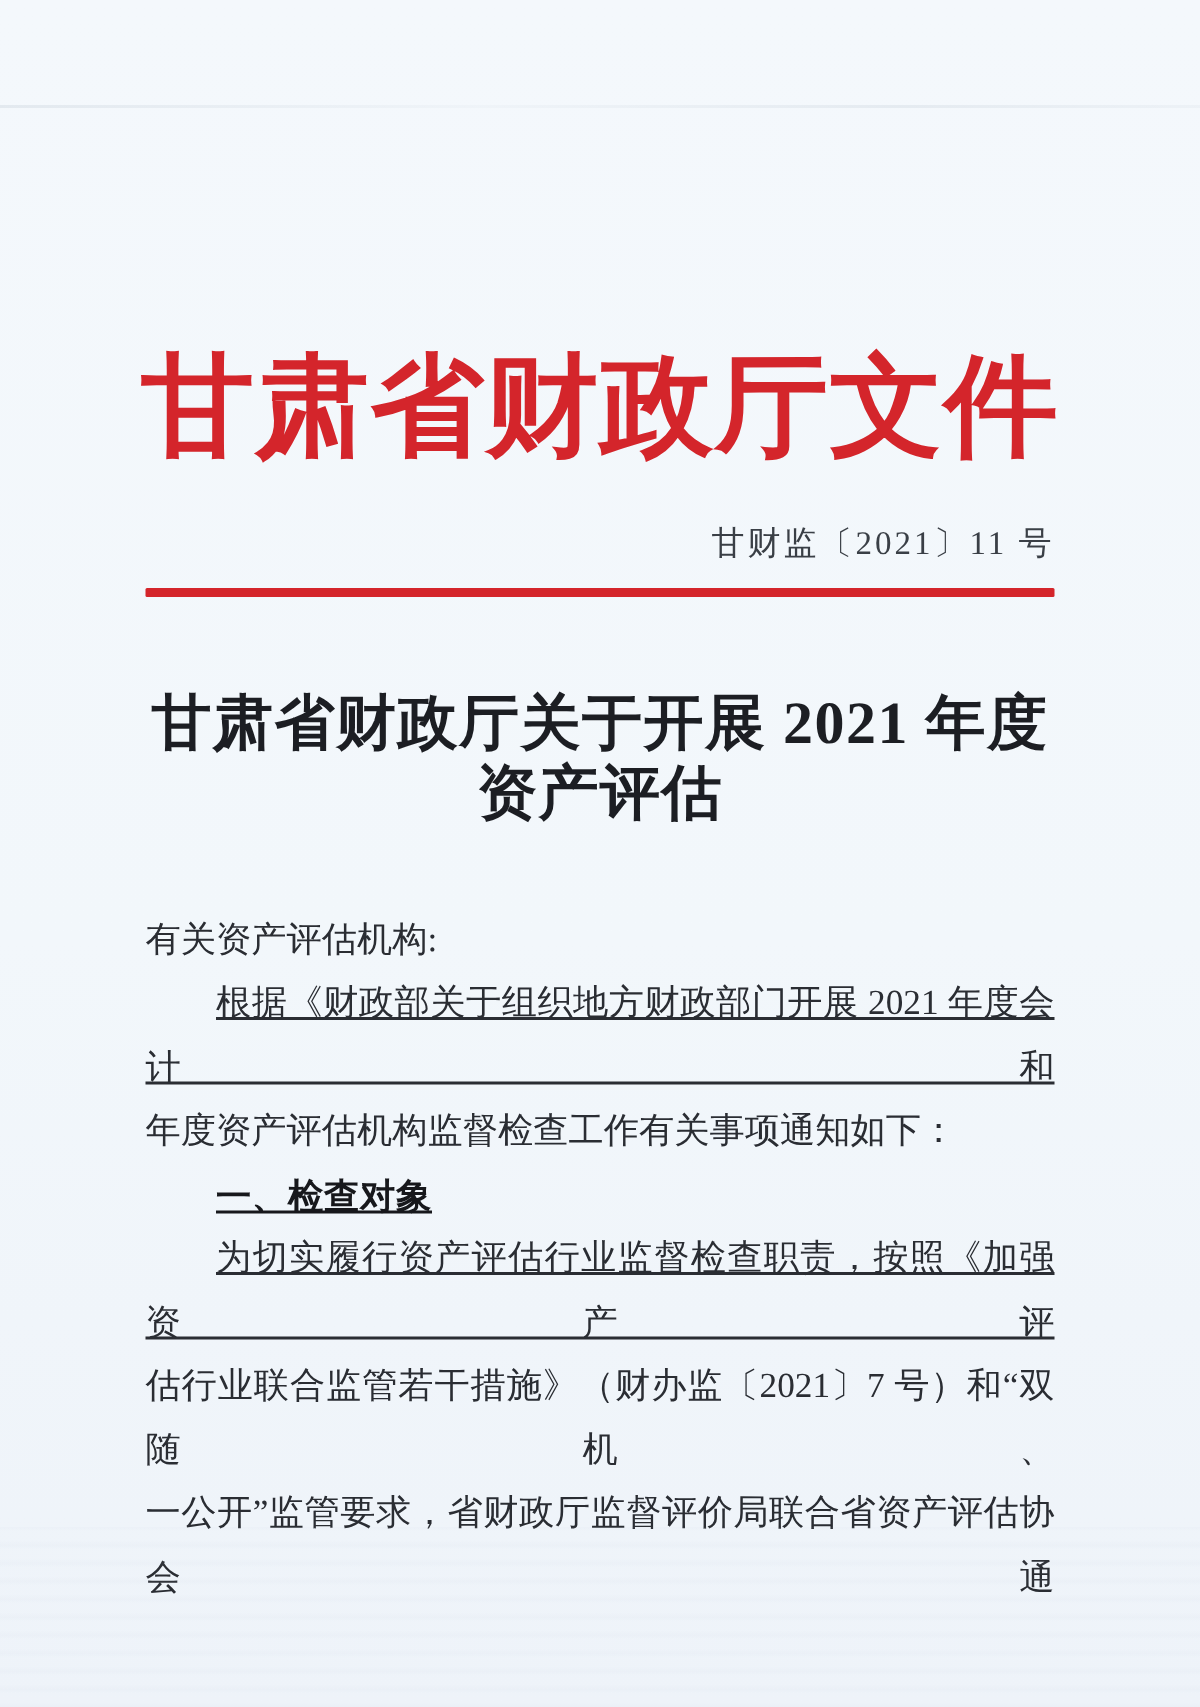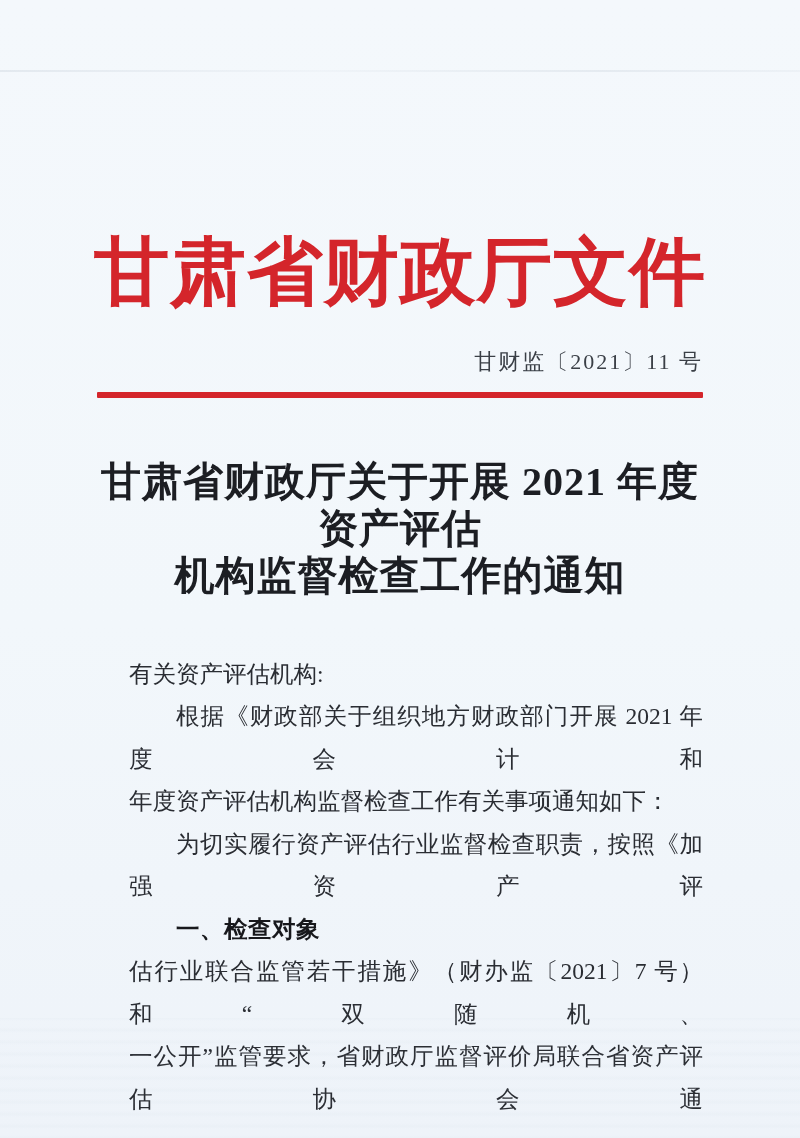--- a/index.html
+++ b/index.html
@@ -76,29 +76,29 @@
     letter-spacing: 1px;
   }
   .body-block {
     margin-top: 54px;
     font-size: 23.5px;
     line-height: 42.5px;
     color: #2a2d33;
   }
   .line {
     white-space: nowrap;
-    margin-left: 32px;
   }
   .line.wrapfill {
     white-space: normal;
     text-align: justify;
     text-align-last: justify;
   }
   .line.indent {
     text-indent: 2em;
+    text-decoration: underline;
   }
   .line.heading {
     font-family: "Liberation Sans", "DejaVu Sans", sans-serif;
     font-weight: bold;
     color: #17181c;
     letter-spacing: .5px;
   }
 </style>
 </head>
 <body>
@@ -109,29 +109,28 @@
   <div class="content">
 
     <div class="org-title">甘肃省财政厅文件</div>
 
     <div class="doc-number">甘财监〔2021〕11 号</div>
 
     <div class="red-line"></div>
 
     <div class="doc-title">
       <div>甘肃省财政厅关于开展 2021 年度资产评估</div>
-      <div>机构监督检查工作的通知</div>
     </div>
 
     <div class="body-block">
       <div class="line">有关资产评估机构:</div>
       <div class="line indent wrapfill">根据《财政部关于组织地方财政部门开展 2021 年度会计和</div>
       <div class="line">年度资产评估机构监督检查工作有关事项通知如下：</div>
+      <div class="line indent heading">一、检查对象</div>
       <div class="line indent wrapfill">为切实履行资产评估行业监督检查职责，按照《加强资产评</div>
-      <div class="line indent heading">一、检查对象</div>
       <div class="line wrapfill">估行业联合监管若干措施》（财办监〔2021〕7 号）和“双随机、</div>
       <div class="line wrapfill">一公开”监管要求，省财政厅监督评价局联合省资产评估协会通</div>
     </div>
 
   </div>
 
   <div class="scan-streaks"></div>
 </div>
 
 </body></html>

